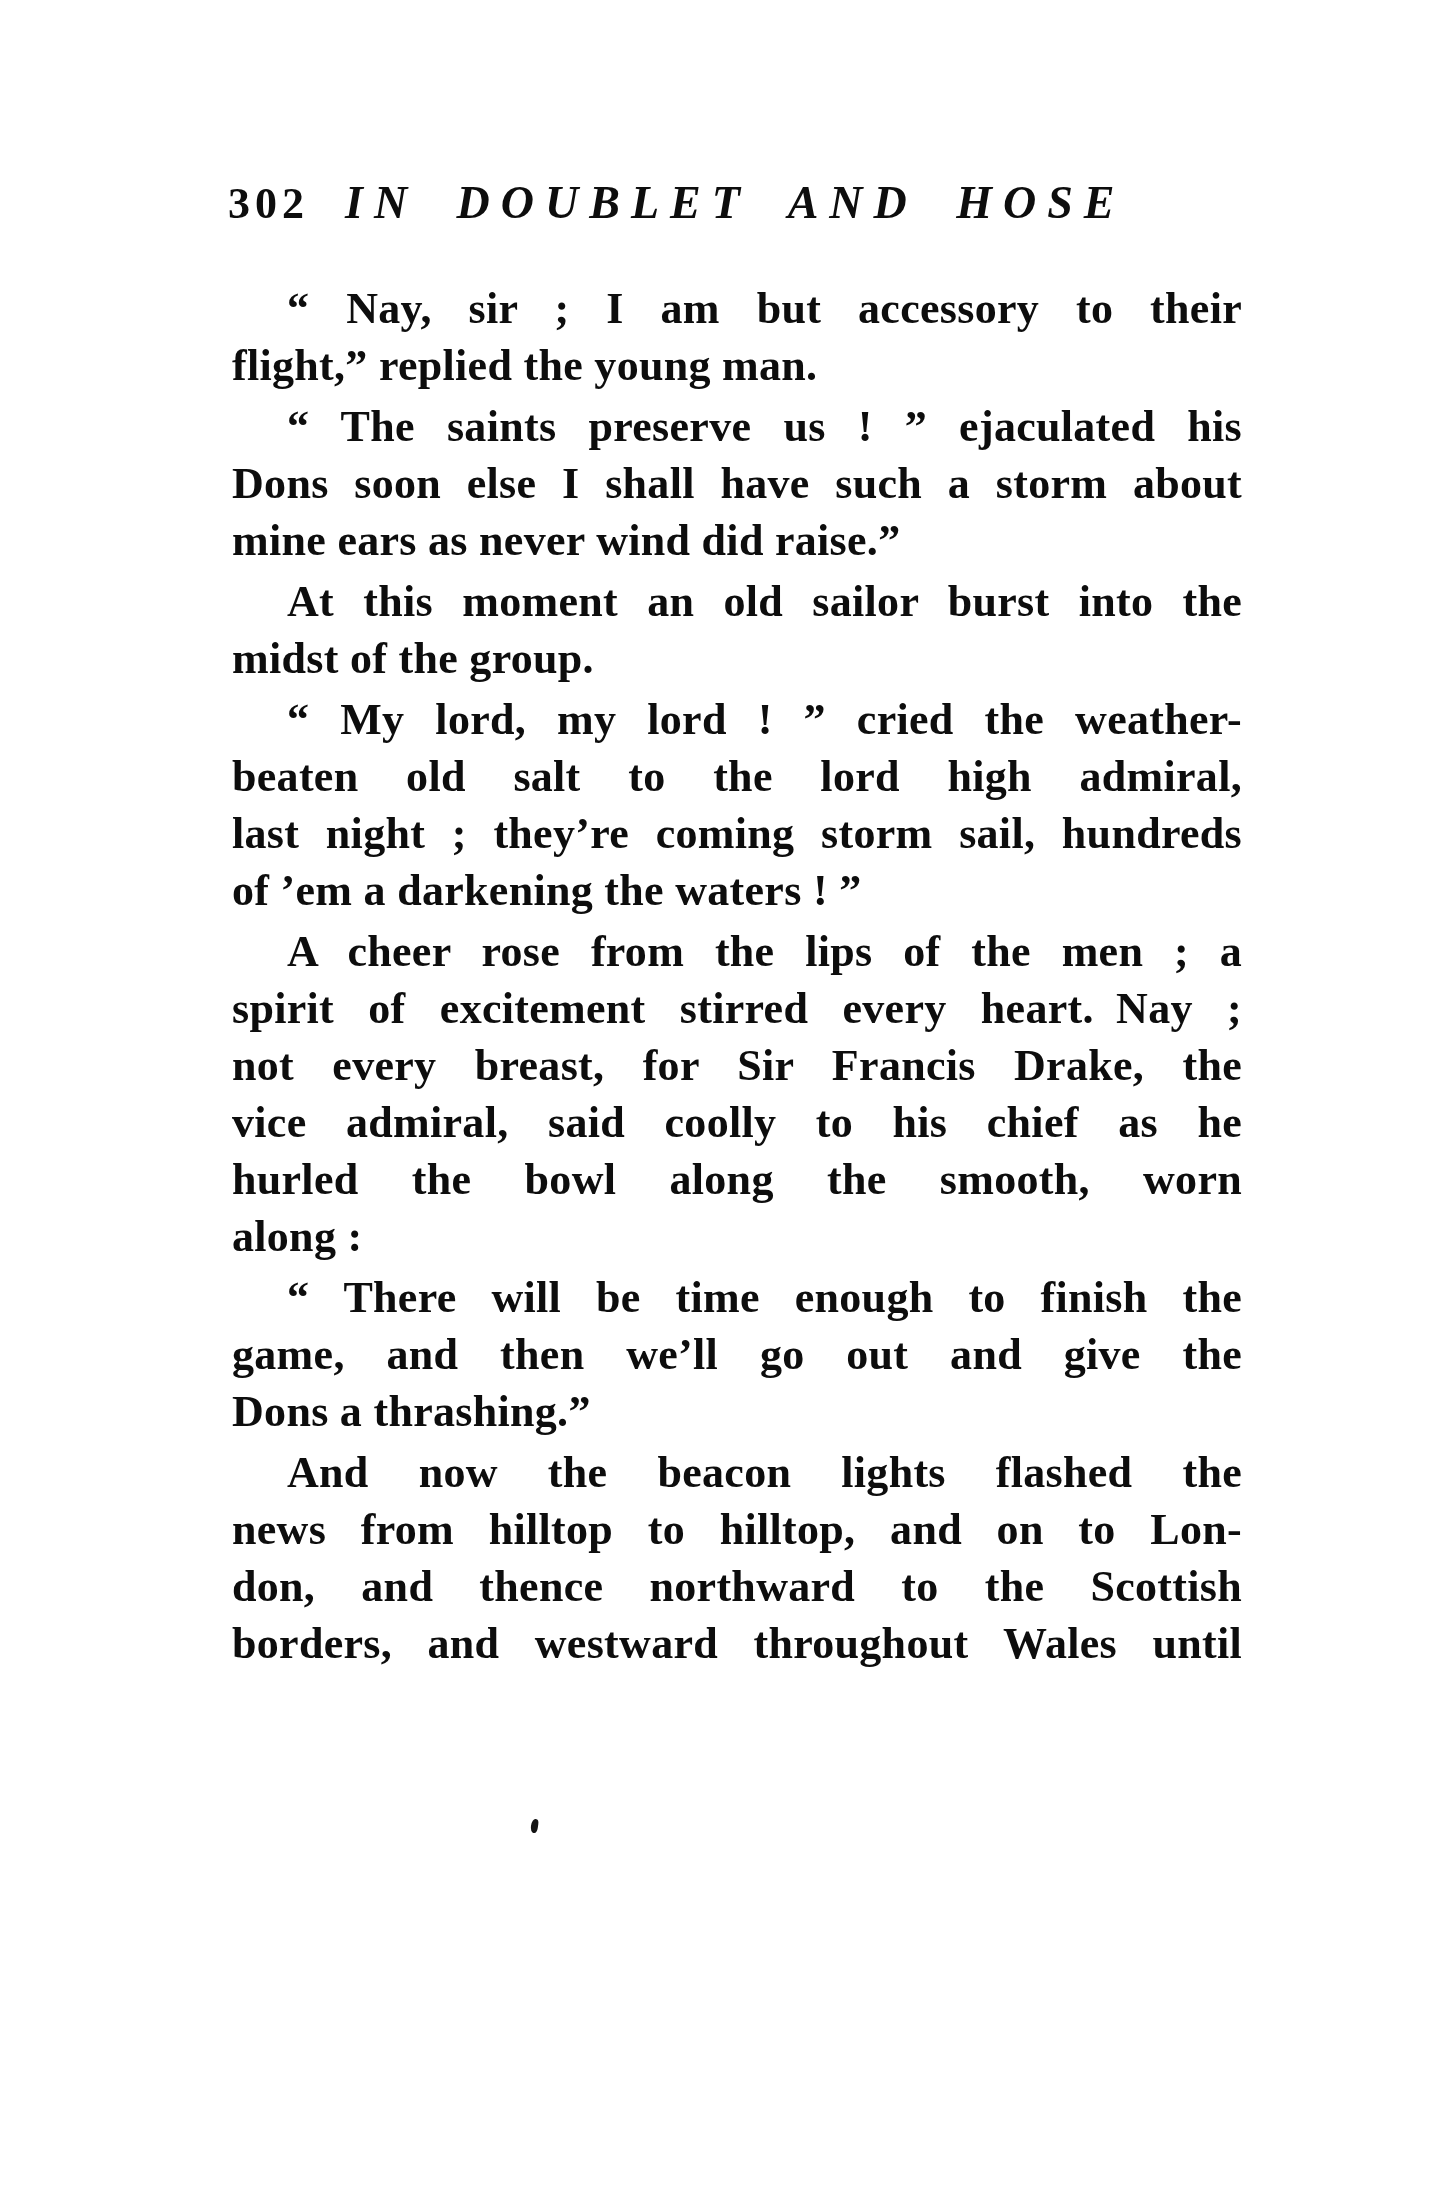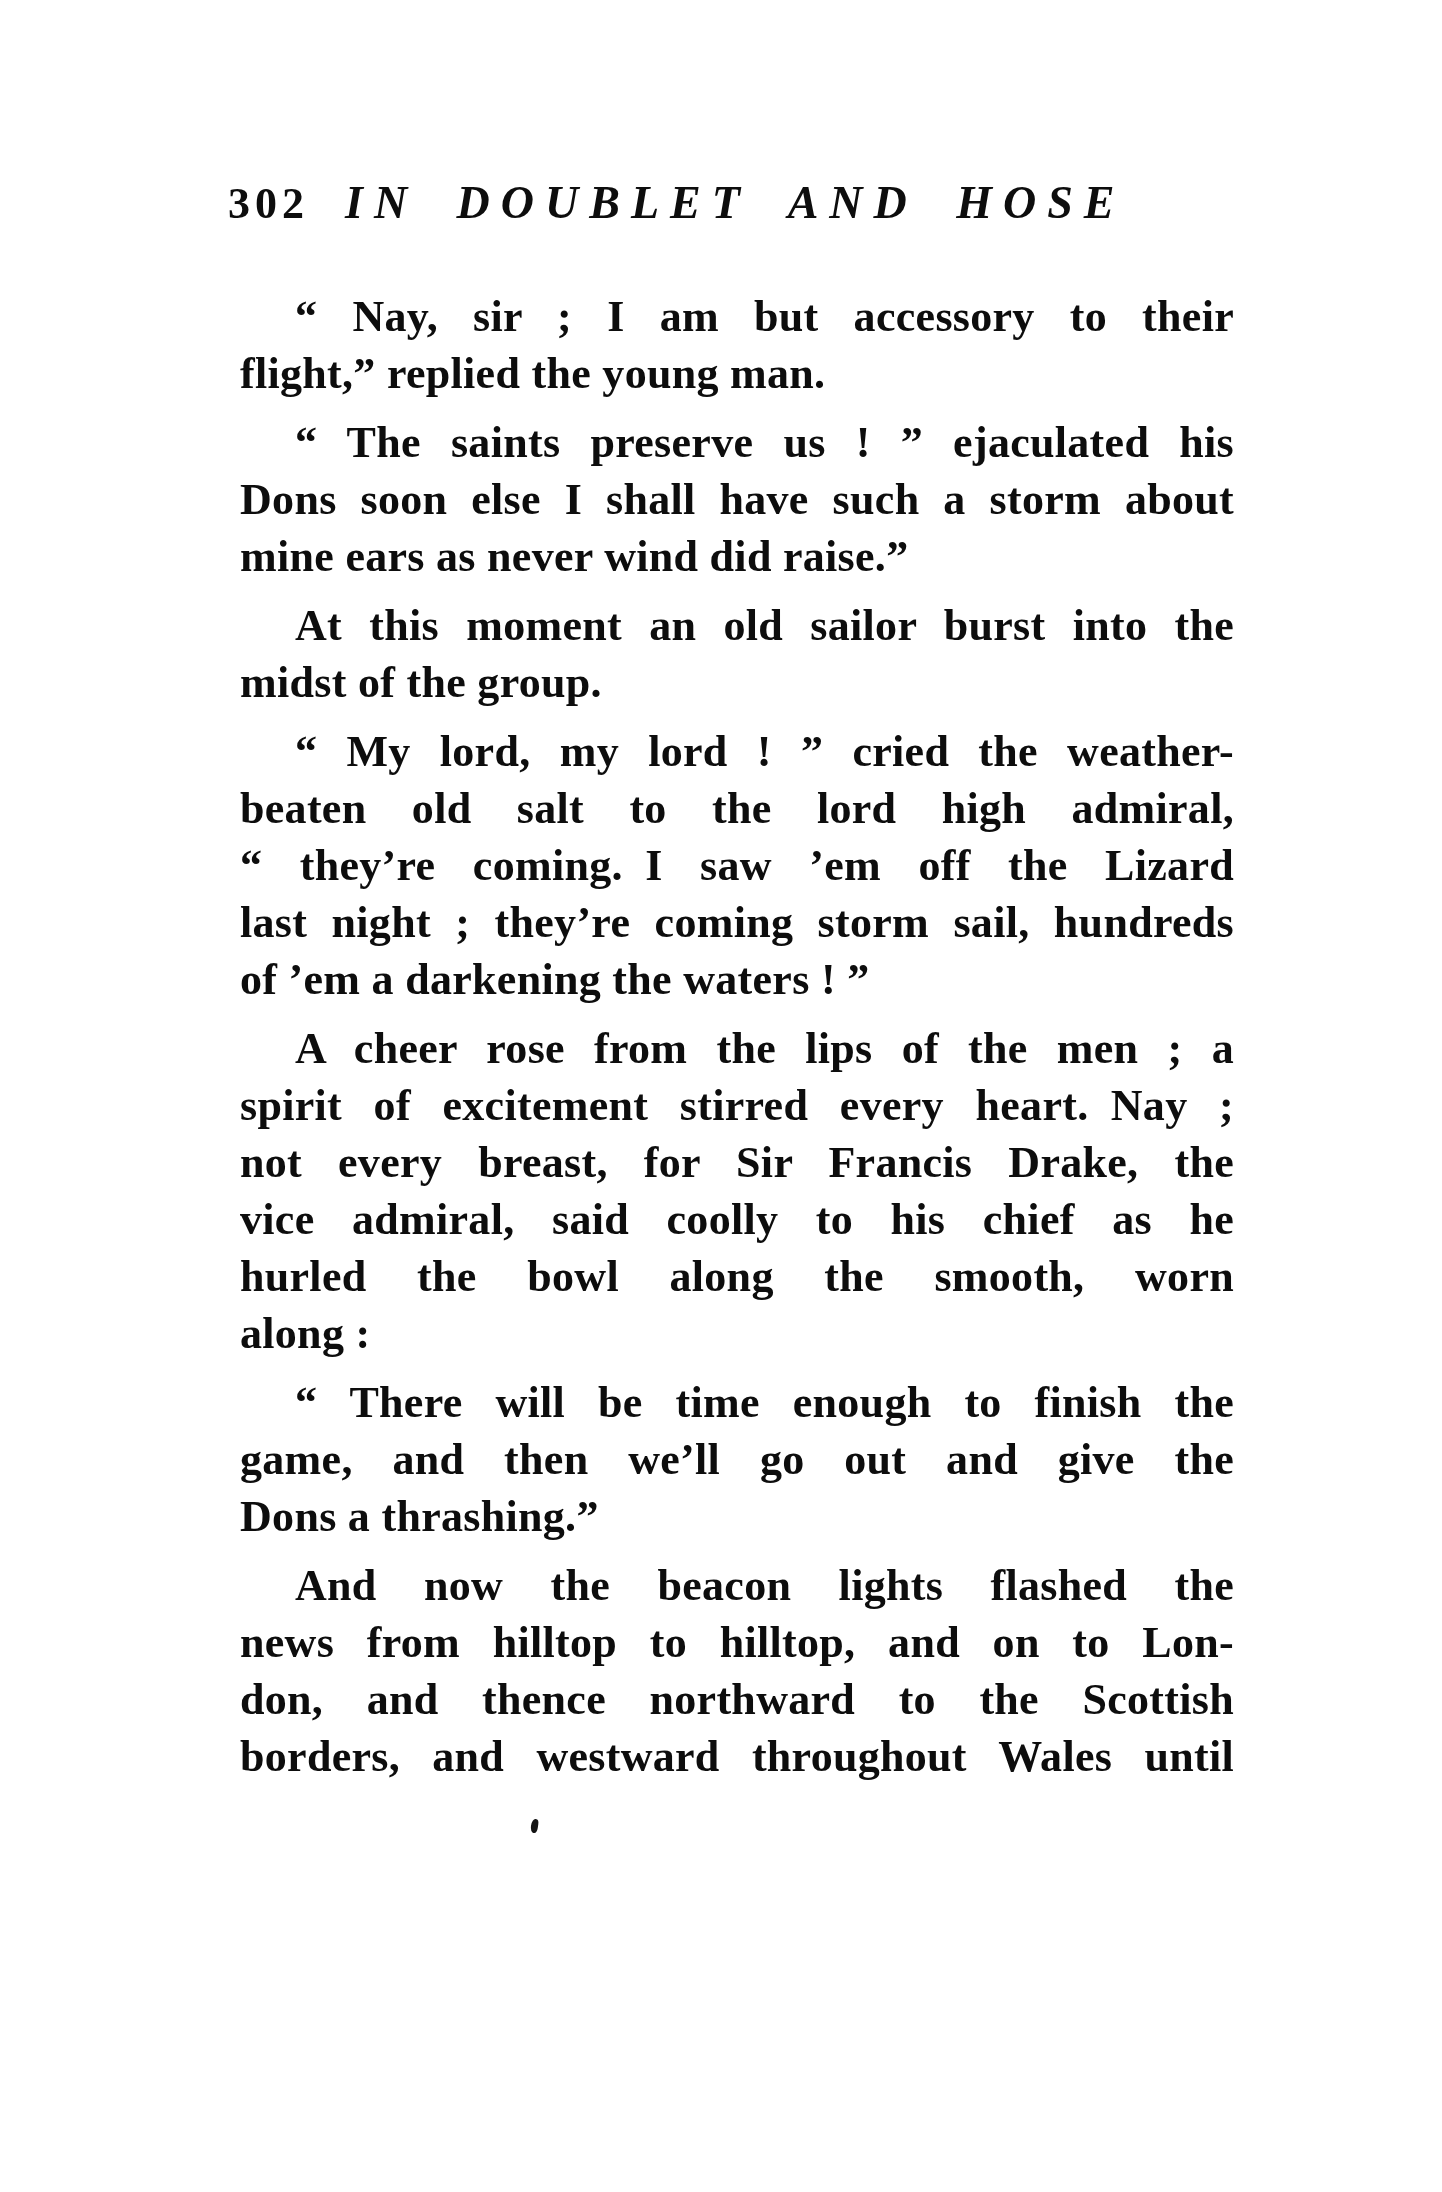--- a/index.html
+++ b/index.html
@@ -40,21 +40,21 @@
   }
   .text-block {
     position: absolute;
     top: 276px;
     left: 228px;
     width: 1018px;
     font-size: 44px;
     line-height: 57px;
     letter-spacing: 0.3px;
   }
-  .para { margin: 12px; padding: 0; }
+  .para { margin: 4px; padding: 0; }
   .line {
     text-align: justify;
     text-align-last: justify;
   }
   .line.first { text-indent: 55px; }
   .line.lastline { text-align-last: left; }
   .ink-speck {
     position: absolute;
     left: 531px;
     top: 1819px;
@@ -85,21 +85,20 @@
         <div class="line">Dons soon else I shall have such a storm about</div>
         <div class="line lastline">mine ears as never wind did raise.”</div>
       </div>
       <div class="para">
         <div class="line first">At this moment an old sailor burst into the</div>
         <div class="line lastline">midst of the group.</div>
       </div>
       <div class="para">
         <div class="line first">“ My lord, my lord ! ” cried the weather-</div>
         <div class="line">beaten old salt to the lord high admiral,</div>
-        <div class="line">“ they’re coming. I saw ’em off the Lizard</div>
         <div class="line">last night ; they’re coming storm sail, hundreds</div>
         <div class="line lastline">of ’em a darkening the waters ! ”</div>
       </div>
       <div class="para">
         <div class="line first">A cheer rose from the lips of the men ; a</div>
         <div class="line">spirit of excitement stirred every heart. Nay ;</div>
         <div class="line">not every breast, for Sir Francis Drake, the</div>
         <div class="line">vice admiral, said coolly to his chief as he</div>
         <div class="line">hurled the bowl along the smooth, worn</div>
         <div class="line lastline">along :</div>

